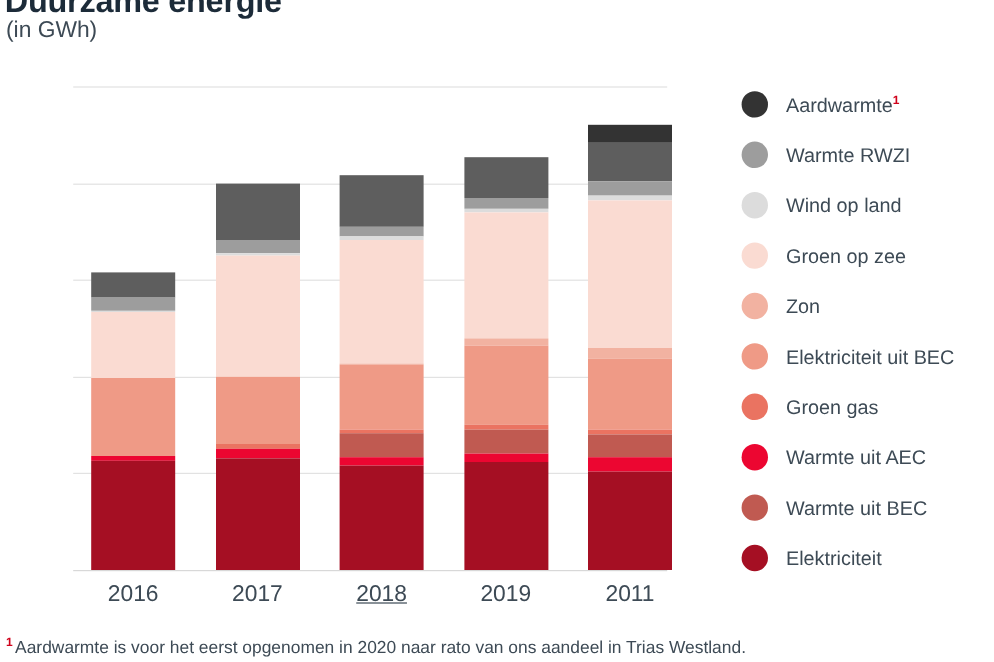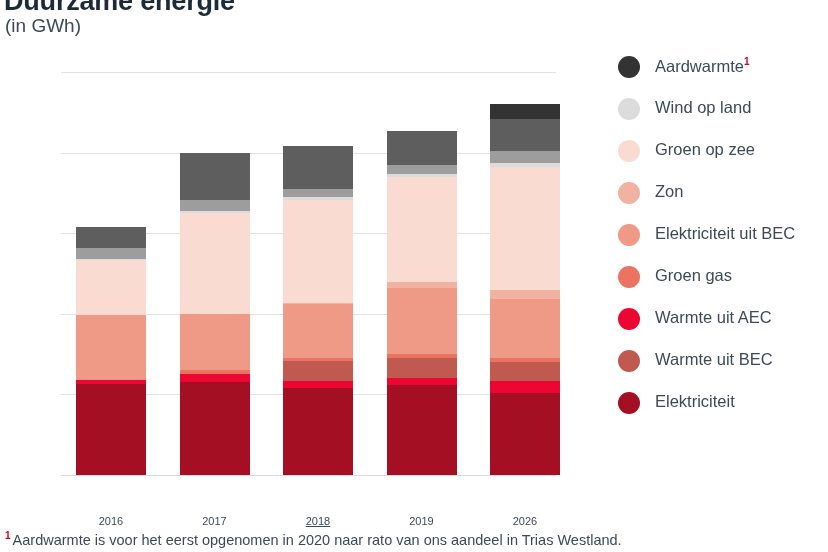--- a/index.html
+++ b/index.html
@@ -64,35 +64,34 @@
     display: flex;
     flex-direction: column-reverse;
   }
   .seg { width: 100%; }
 
   .xlabel {
     position: absolute;
     top: 413px;
     width: 70px;
     text-align: center;
-    font-size: 11px;
-    color: #3d4a55;
-    margin-top: 30px;
+    font-size: 19px;
+    color: #3d4a55;
   }
 
   
   .legend {
     position: absolute;
     left: 618px;
     top: 56px;
     width: 210px;
   }
   .legend-item {
     display: flex;
-    align-items: flex-start;
+    align-items: flex-end;
     height: 42px;
   }
   .swatch {
     width: 22px; height: 22px;
     border-radius: 50%;
     flex: 0 0 auto;
     margin-right: 15px;
   }
   .legend-label {
     font-size: 16.5px;
@@ -191,27 +190,31 @@
         <div class="seg" title="Warmte uit BEC: 70" style="height: 18.8067px; background: rgb(192, 90, 81);"></div>
         <div class="seg" title="Groen gas: 15" style="height: 4.03px; background: rgb(234, 115, 97);"></div>
         <div class="seg" title="Elektriciteit uit BEC: 220" style="height: 59.1067px; background: rgb(239, 154, 134);"></div>
         <div class="seg" title="Zon: 35" style="height: 9.40333px; background: rgb(242, 178, 161);"></div>
         <div class="seg" title="Wind op zee: 455" style="height: 122.243px; background: rgb(250, 219, 210);"></div>
         <div class="seg" title="Wind op land: 15" style="height: 4.03px; background: rgb(220, 220, 220);"></div>
         <div class="seg" title="Warmte RWZI: 45" style="height: 12.09px; background: rgb(157, 157, 157);"></div>
         <div class="seg" title="Stoomlevering: 120" style="height: 32.24px; background: rgb(94, 94, 94);"></div>
         <div class="seg" title="Aardwarmte: 55" style="height: 14.7767px; background: rgb(51, 51, 51);"></div>
       </div>
-      <div class="xlabel" style="left: 418px;">2026</div>
+      <div class="xlabel" style="left: 418px;">2011</div>
     </div>
 
   <div class="legend" id="legend">
       <div class="legend-item">
         <span class="swatch" style="background: rgb(51, 51, 51);"></span>
         <span class="legend-label">Aardwarmte<span class="sup">1</span></span>
+      </div>
+      <div class="legend-item">
+        <span class="swatch" style="background: rgb(157, 157, 157);"></span>
+        <span class="legend-label">Warmte RWZI</span>
       </div>
       <div class="legend-item">
         <span class="swatch" style="background: rgb(220, 220, 220);"></span>
         <span class="legend-label">Wind op land</span>
       </div>
       <div class="legend-item">
         <span class="swatch" style="background: rgb(250, 219, 210);"></span>
         <span class="legend-label">Groen op zee</span>
       </div>
       <div class="legend-item">

